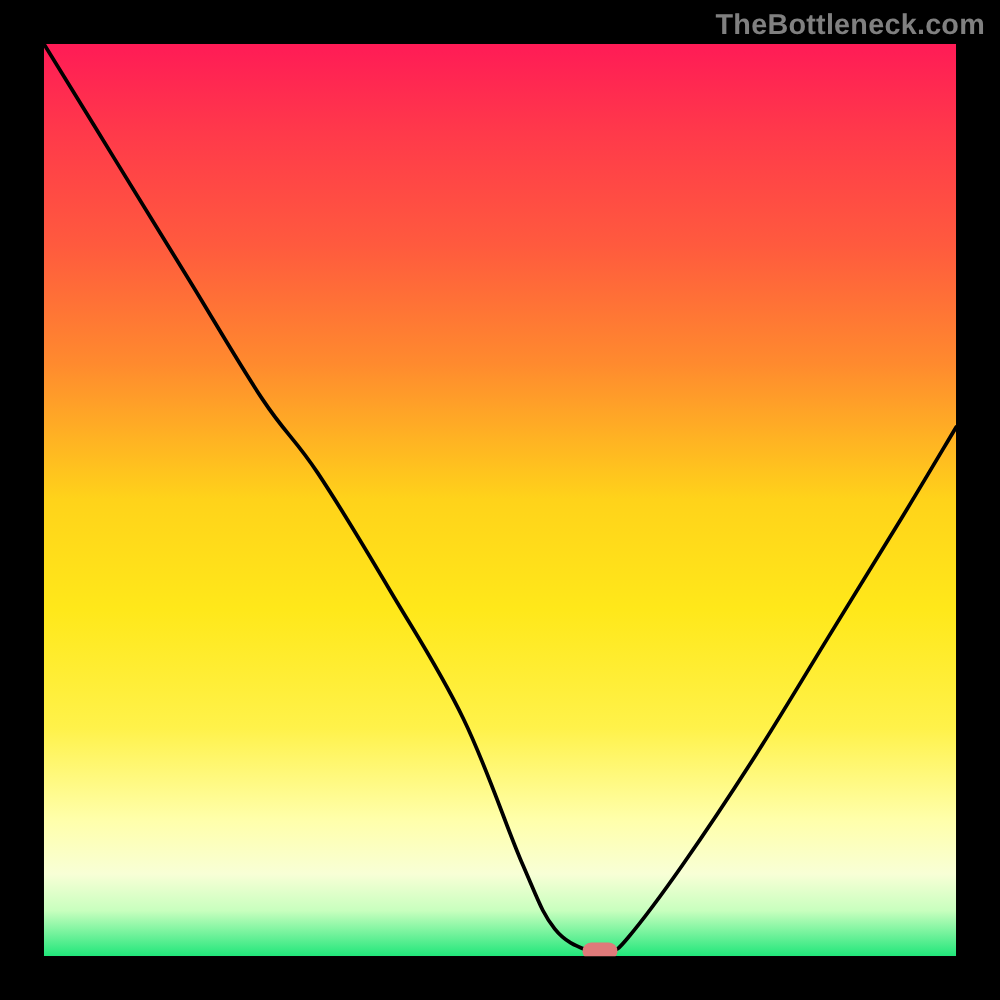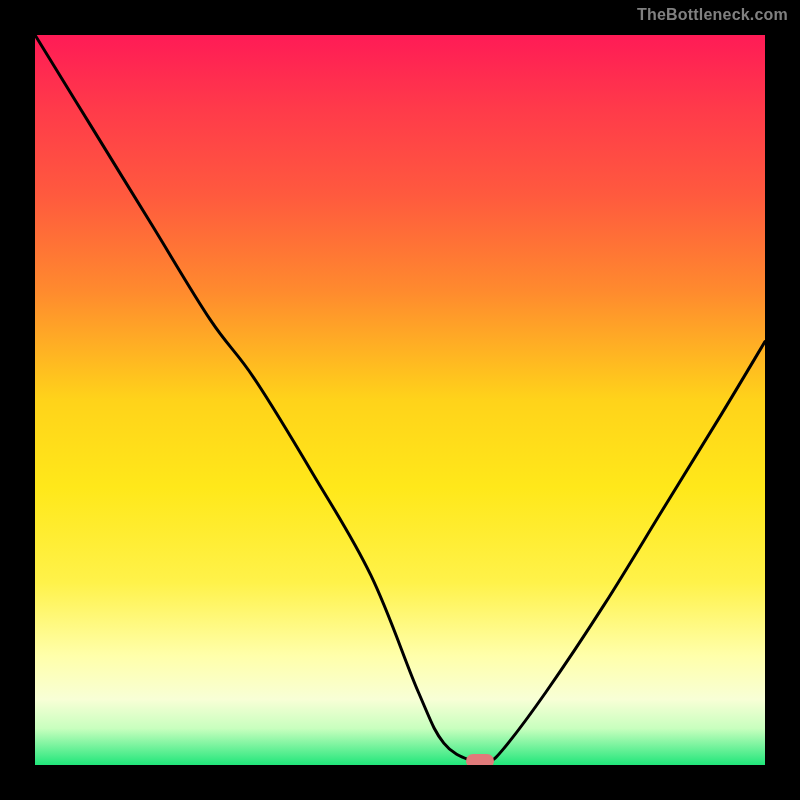--- a/index.html
+++ b/index.html
@@ -44,21 +44,21 @@
     height: 14px;
     border-radius: 7px;
     transform: translate(-50%, -50%);
     background: rgba(224, 122, 122, 0.95);
   }
   .watermark {
     position: absolute;
     top: 6px;
     right: 12px;
     font-family: Arial, Helvetica, sans-serif;
-    font-size: 16px;
+    font-size: 23px;
     font-weight: 600;
     color: #808080;
     letter-spacing: 0.2px;
   }
 </style>
 </head>
 <body>
 
 <div class="root">
 

